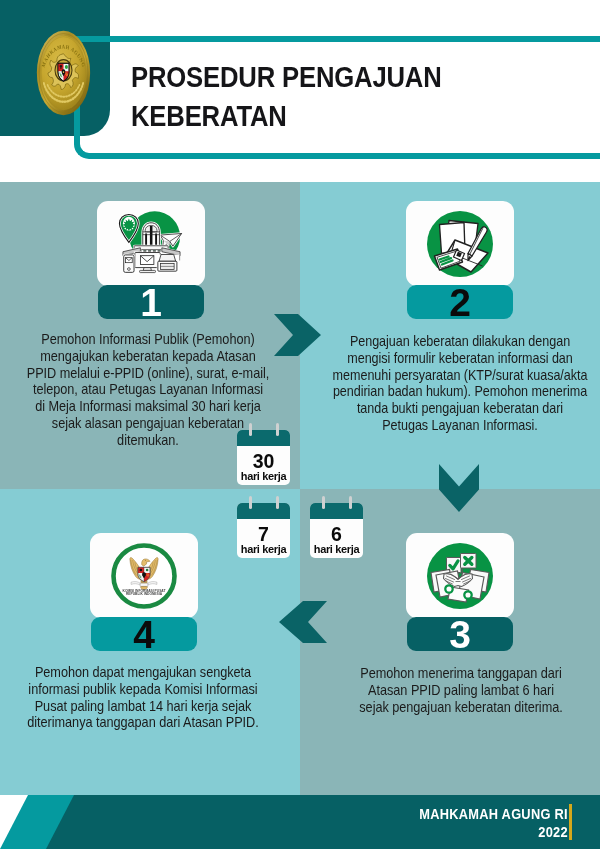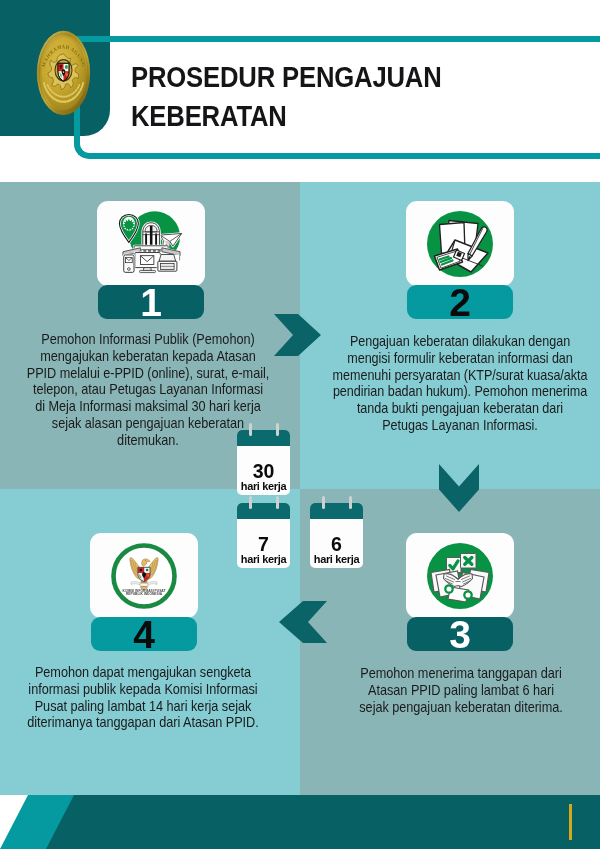--- a/index.html
+++ b/index.html
@@ -37,21 +37,21 @@
   .blurb > div { white-space:nowrap; }
 
   
   .arrow { position:absolute; }
 
   
   .cal { position:absolute; width:53px; }
   .cal .ring { position:absolute; width:3px; height:13px; background:#cfd1d1; border-radius:1.5px; top:-7px; }
   .cal .body { width:53px; border-radius:5px; overflow:hidden; background:#fdfdfd; }
   .cal .head { height:16px; background:#0b6a6d; }
-  .cal .big { font-size:19.5px; font-weight:bold; color:#0b0b0b; text-align:center; line-height:19px; padding-top:16px; }
+  .cal .big { font-size:19.5px; font-weight:bold; color:#0b0b0b; text-align:center; line-height:19px; padding-top:6px; }
   .cal .sub { font-size:11px; font-weight:bold; color:#0b0b0b; text-align:center; line-height:11px; padding-bottom:3px; letter-spacing:-0.35px; }
 
   
   #card1 { left:97px; top:201px; height:85px; }
   #num1  { left:98px; top:285px; }
   #txt1  { left:-152px; top:331px; }
   #card2 { left:406px; top:201px; height:85px; }
   #num2  { left:407px; top:285px; }
   #txt2  { left:160px; top:333px; transform:scaleX(0.862); transform-origin:300px top; }
   #card3 { left:406px; top:533px; height:85px; }
@@ -422,14 +422,18 @@
     </div>
   </div>
 
   <div class="footer">
     <svg width="600" height="54" viewBox="0 0 600 54">
       <rect x="0" y="0" width="600" height="54" fill="#ffffff"></rect>
       <polygon points="28,0 600,0 600,54 0,54" fill="#059a9f"></polygon>
       <polygon points="74,0 600,0 600,54 46,54" fill="#066064"></polygon>
     </svg>
   </div>
+  <div class="foot-text">
+    <div class="foot-l1">MAHKAMAH AGUNG RI</div>
+    <div class="foot-l2">2022</div>
+  </div>
   <div class="foot-bar"></div>
 </div>
 
 </body></html>

